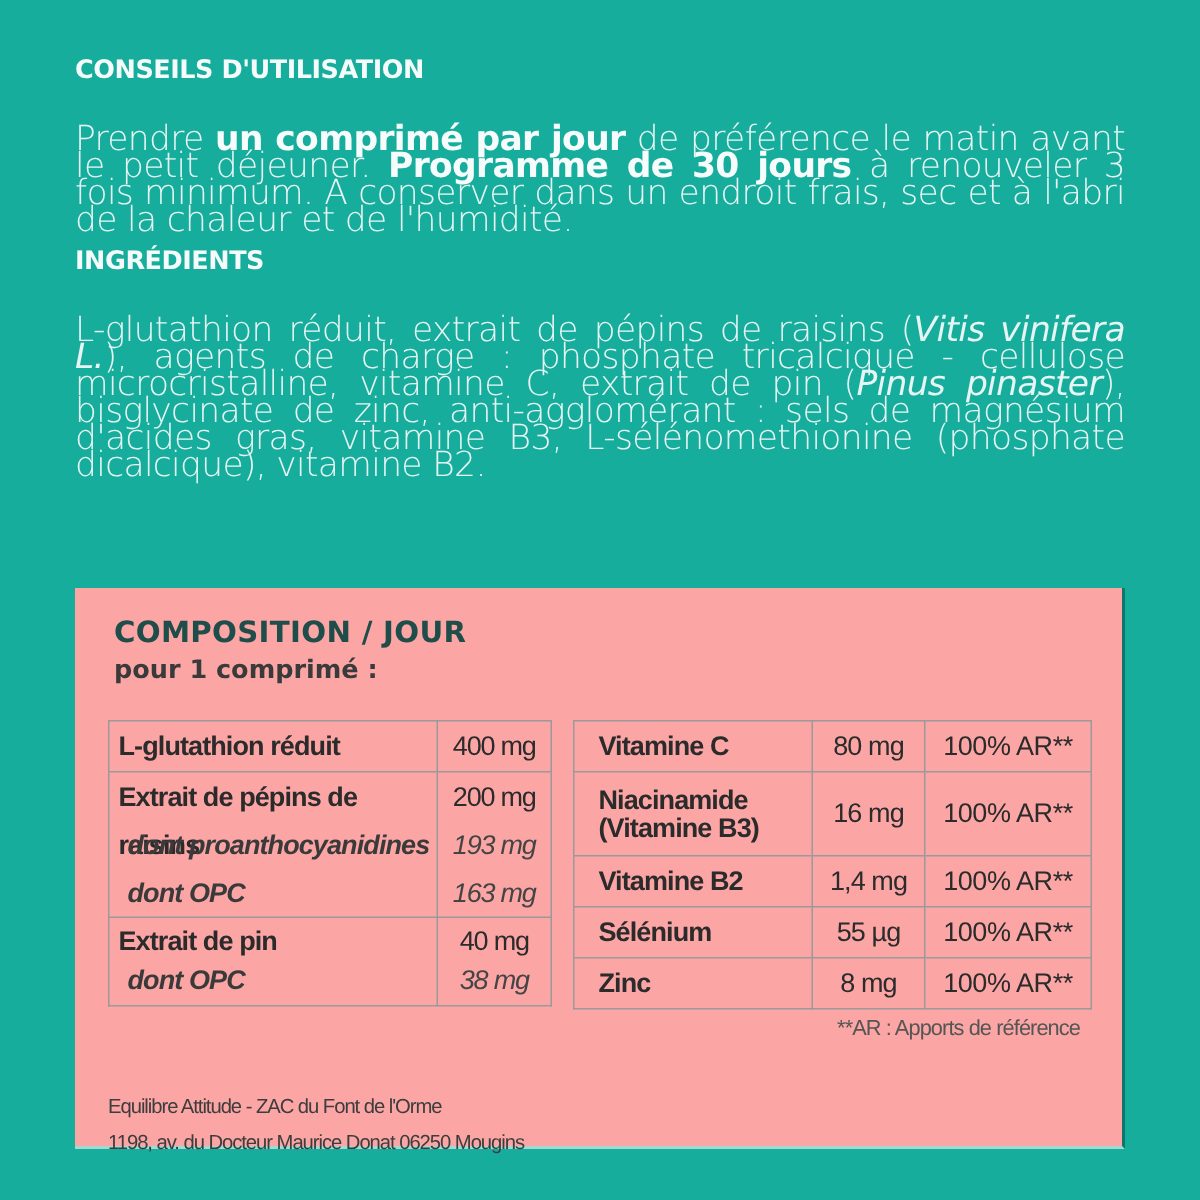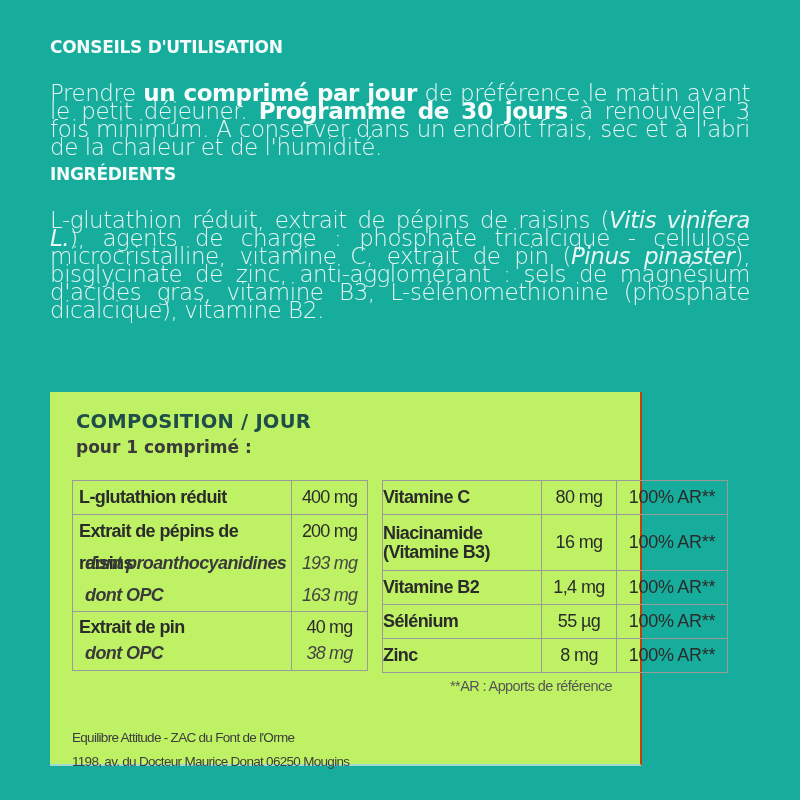--- a/index.html
+++ b/index.html
@@ -35,25 +35,25 @@
   }
   .para b { font-weight: bold; color: #f6fcfb; }
   .para i { font-style: italic; }
   #usage-title { margin-top: 0; margin-bottom: 3px; }
   #ingredients-title { margin-top: 7px; margin-bottom: 1px; }
 
   .panel {
     position: absolute;
     left: 50px;
     top: 392px;
-    width: 592px;
+    width: 700px;
     height: 374px;
-    background: #bef264;
+    background: #fca5a5;
     border-bottom: 2px solid #9fd9d1;
-    border-right: 2px solid #c2410c;
+    border-right: 2px solid #0f766e;
   }
   .panel-title {
     position: absolute;
     left: 26px;
     top: 18px;
     font-family: "DejaVu Sans", sans-serif;
     font-weight: bold;
     font-size: 19.5px;
     color: #1f4d4a;
     letter-spacing: 0.2px;
@@ -88,21 +88,21 @@
 
   #left-table { left: 22px; top: 88px; width: 296px; }
   #left-table td.name-cell { padding: 0 0 0 6px; }
   #left-table td.val-cell { width: 76px; text-align: center; }
   .stack { display: flex; flex-direction: column; }
   .stack div { height: 32px; line-height: 32px; }
   .stack div.first { height: 33px; line-height: 33px; }
 
   #right-table { left: 332px; top: 88px; width: 346px; }
   #right-table td { height: 34px; }
-  #right-table td.name-cell { width: 159px; padding-left: 0; font-weight: bold; letter-spacing: -0.6px; line-height: 19px; }
+  #right-table td.name-cell { width: 159px; padding-left: 16px; font-weight: bold; letter-spacing: -0.6px; line-height: 19px; }
   #right-table td.val-cell { width: 75px; text-align: center; letter-spacing: -0.6px; }
   #right-table td.ar-cell { text-align: center; letter-spacing: -0.3px; }
   #right-table tr.tall td { height: 56px; }
 
   .footnote {
     position: absolute;
     right: 28px;
     top: 286px;
     font-family: "Liberation Sans", sans-serif;
     font-size: 14.5px;

